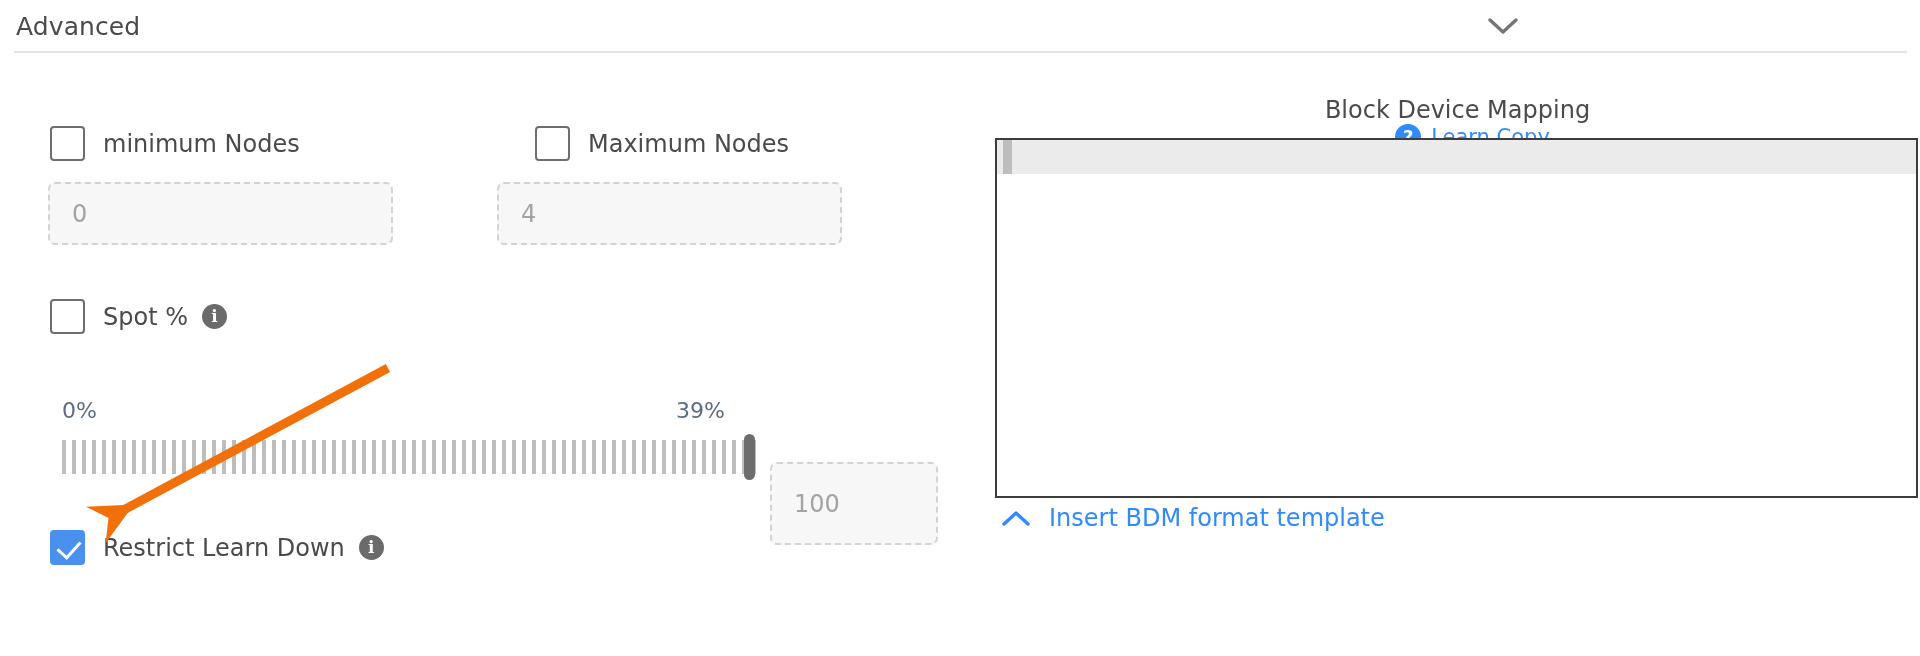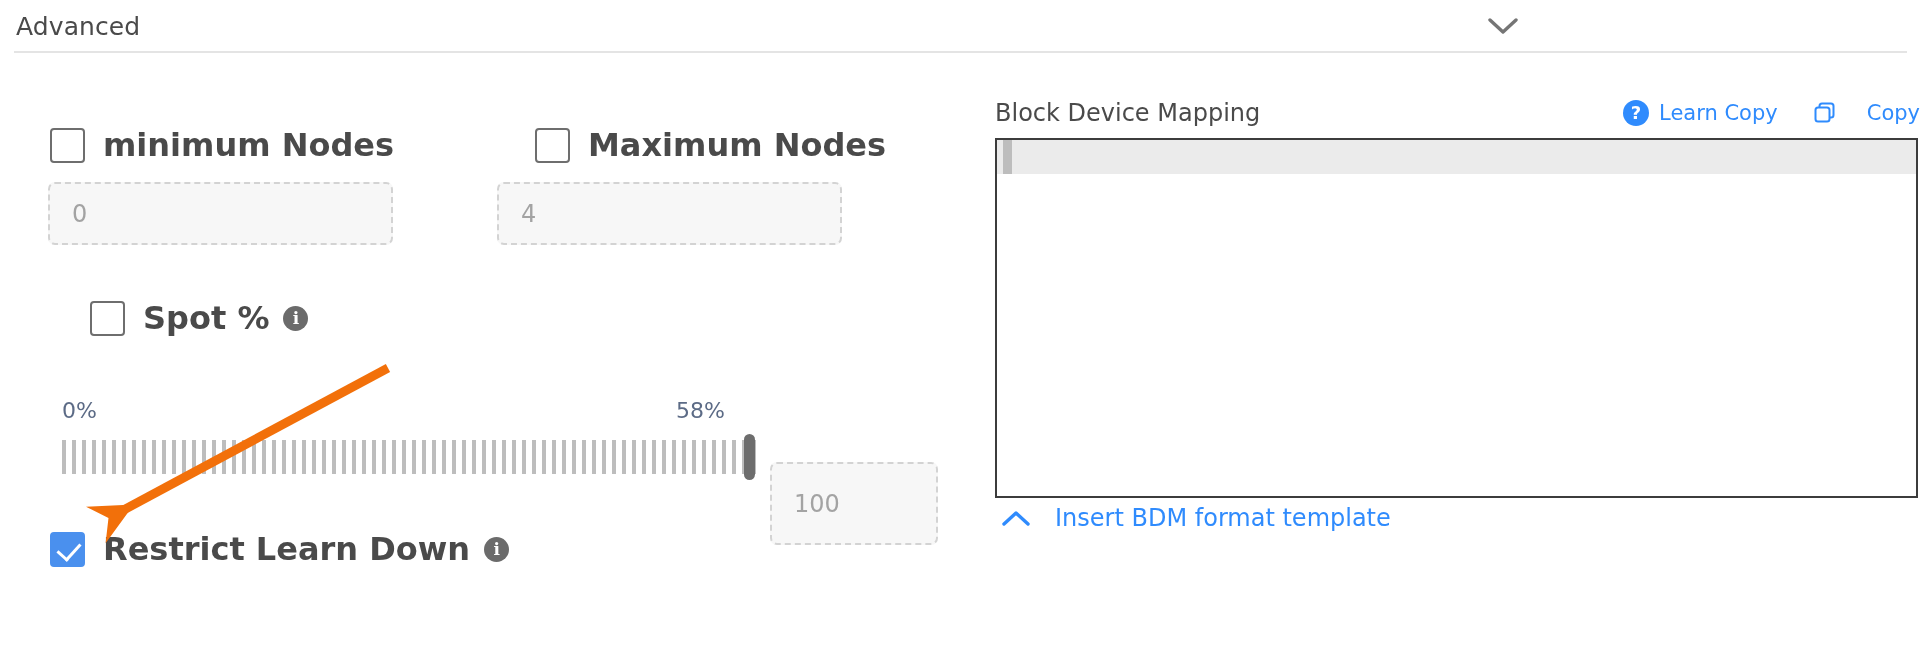--- a/index.html
+++ b/index.html
@@ -63,24 +63,23 @@
     content: "";
     position: absolute;
     left: 10px; top: 4px;
     width: 11px; height: 19px;
     border: solid #ffffff;
     border-width: 0 3.4px 3.4px 0;
     transform: rotate(42deg);
   }
   .cbx-label {
     margin-left: 18px;
-    font-size: 32px;
+    font-size: 24px;
     color: #4a4a4a;
     white-space: nowrap;
-    font-weight: bold;
   }
   .info-icon {
     margin-left: 14px;
     width: 25px; height: 25px;
     border-radius: 50%;
     background: #6b6b6b;
     color: #fff;
     font-size: 17px;
     font-weight: 700;
     font-family: "DejaVu Serif", "Liberation Serif", serif;
@@ -133,20 +132,21 @@
 
   
   .right-col { position: absolute; left: 995px; top: 52px; width: 925px; height: 604px; }
 
   .bdm-head {
     position: absolute;
     left: 0; top: 44px;
     width: 925px; height: 34px;
     display: flex;
     align-items: center;
+    flex-direction: column;
   }
   .bdm-title { font-size: 24px; color: #4a4a4a; }
   .bdm-head .spacer { flex: 1; }
 
   .link-action {
     display: flex;
     align-items: center;
     color: #2f8bfd;
     font-size: 21px;
     cursor: pointer;
@@ -187,21 +187,20 @@
     width: 9px; height: 34px;
     background: #bdbdbd;
   }
 
   .bdm-footer {
     position: absolute;
     left: 6px; top: 452px;
     display: flex;
     align-items: center;
     cursor: pointer;
-    gap: 6px;
   }
   .bdm-footer .caret { margin-right: 18px; display: flex; align-items: center; }
   .bdm-footer .ftxt { color: #2f8bfd; font-size: 24px; }
 
   
   .annotation {
     position: absolute;
     left: 0; top: 0;
     width: 1920px; height: 656px;
     pointer-events: none;
@@ -232,29 +231,29 @@
 
     <div class="checkbox-row" style="left:500px; top:74px;padding-left:35px;">
       <div class="cbx"></div>
       <div class="cbx-label">Maximum Nodes</div>
     </div>
 
     <div class="dashed-input" style="left:48px; top:130px; width:345px; height:63px;">0</div>
 
     <div class="dashed-input" style="left:497px; top:130px; width:345px; height:63px;">4</div>
 
-    <div class="checkbox-row" style="left:50px; top:247px;margin-left:40px;">
+    <div class="checkbox-row" style="left:50px; top:247px;">
       <div class="cbx"></div>
       <div class="cbx-label">Spot %</div>
       <div class="info-icon">i</div>
     </div>
 
     <div class="slider-wrap" style="left:62px; top:346px; width:700px; height:90px;">
       <div class="slider-label" style="left:0px; top:0px;">0%</div>
-      <div class="slider-label" style="left:614px; top:0px;">58%</div>
+      <div class="slider-label" style="left:614px; top:0px;">39%</div>
       <div style="position:absolute; left:0px; top:42px; width:700px; height:34px;">
         <div class="track"></div>
         <div class="thumb" style="left:682px;"></div>
       </div>
     </div>
 
     <div class="dashed-input" style="left:770px; top:410px; width:168px; height:83px;text-align:center;">100</div>
 
     <div class="checkbox-row" style="left:50px; top:478px;">
       <div class="cbx checked"></div>

